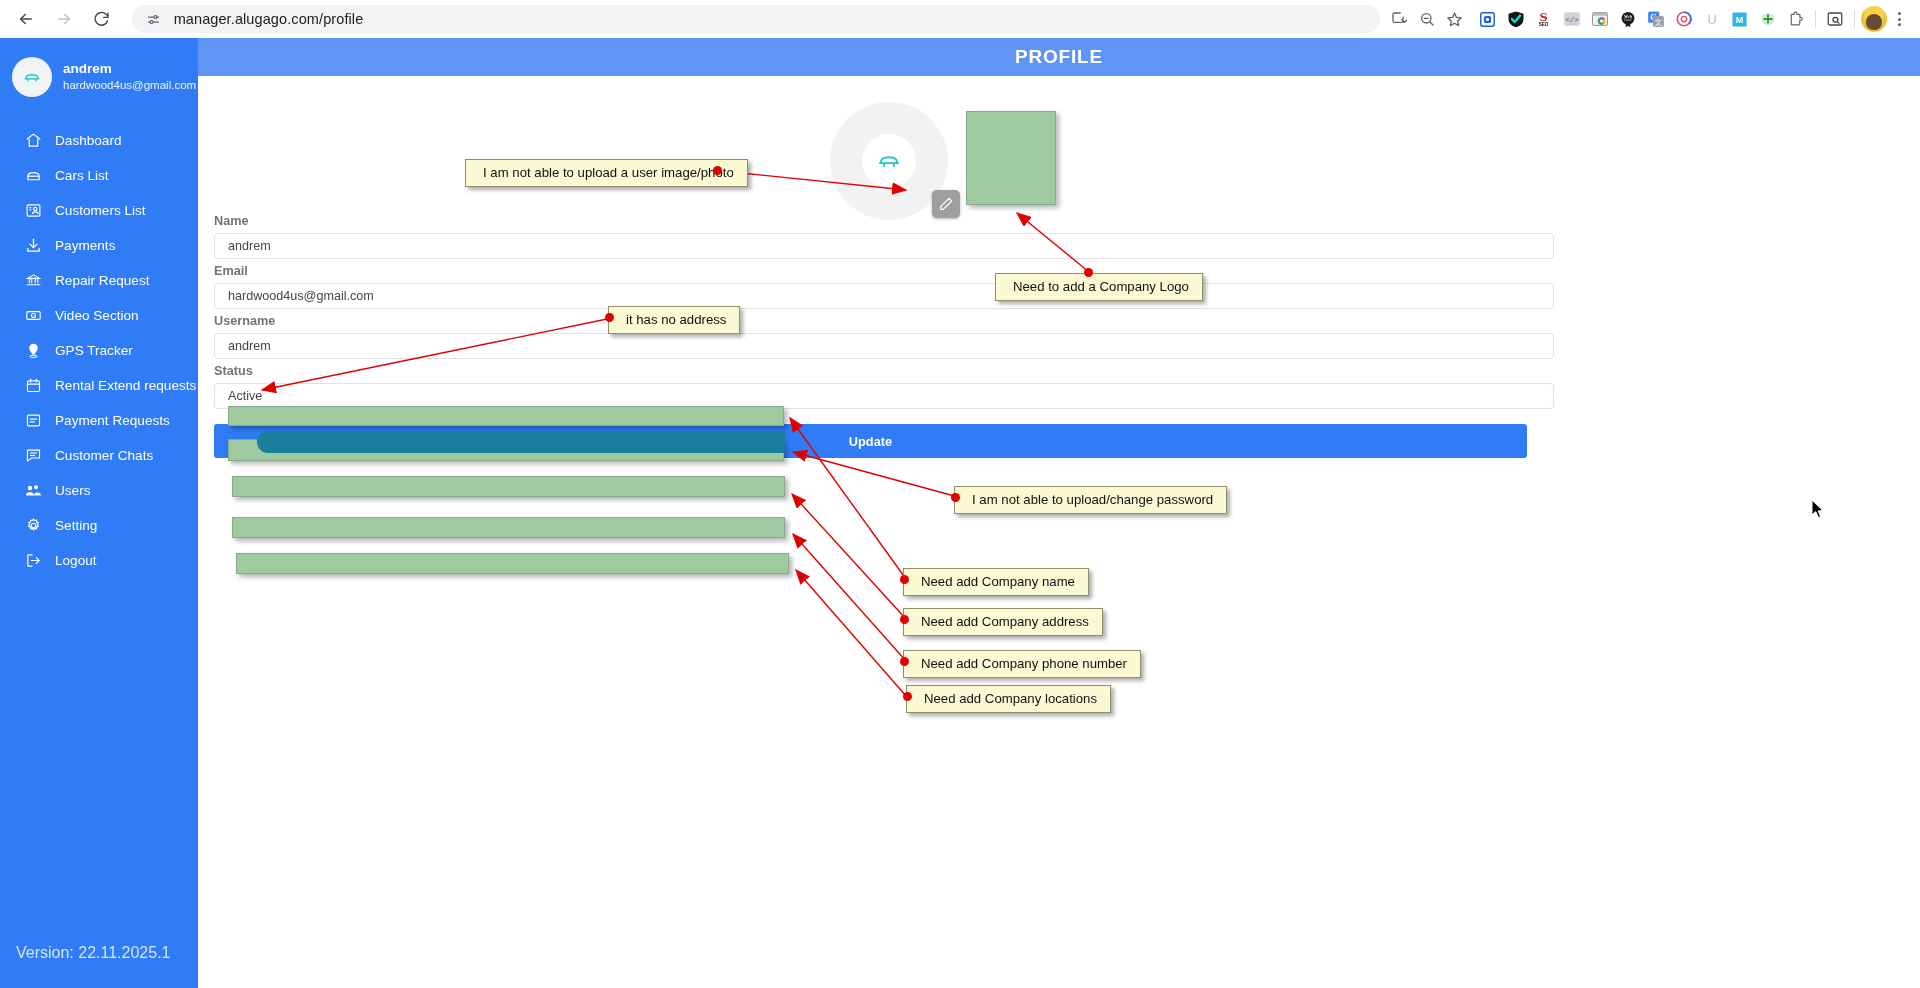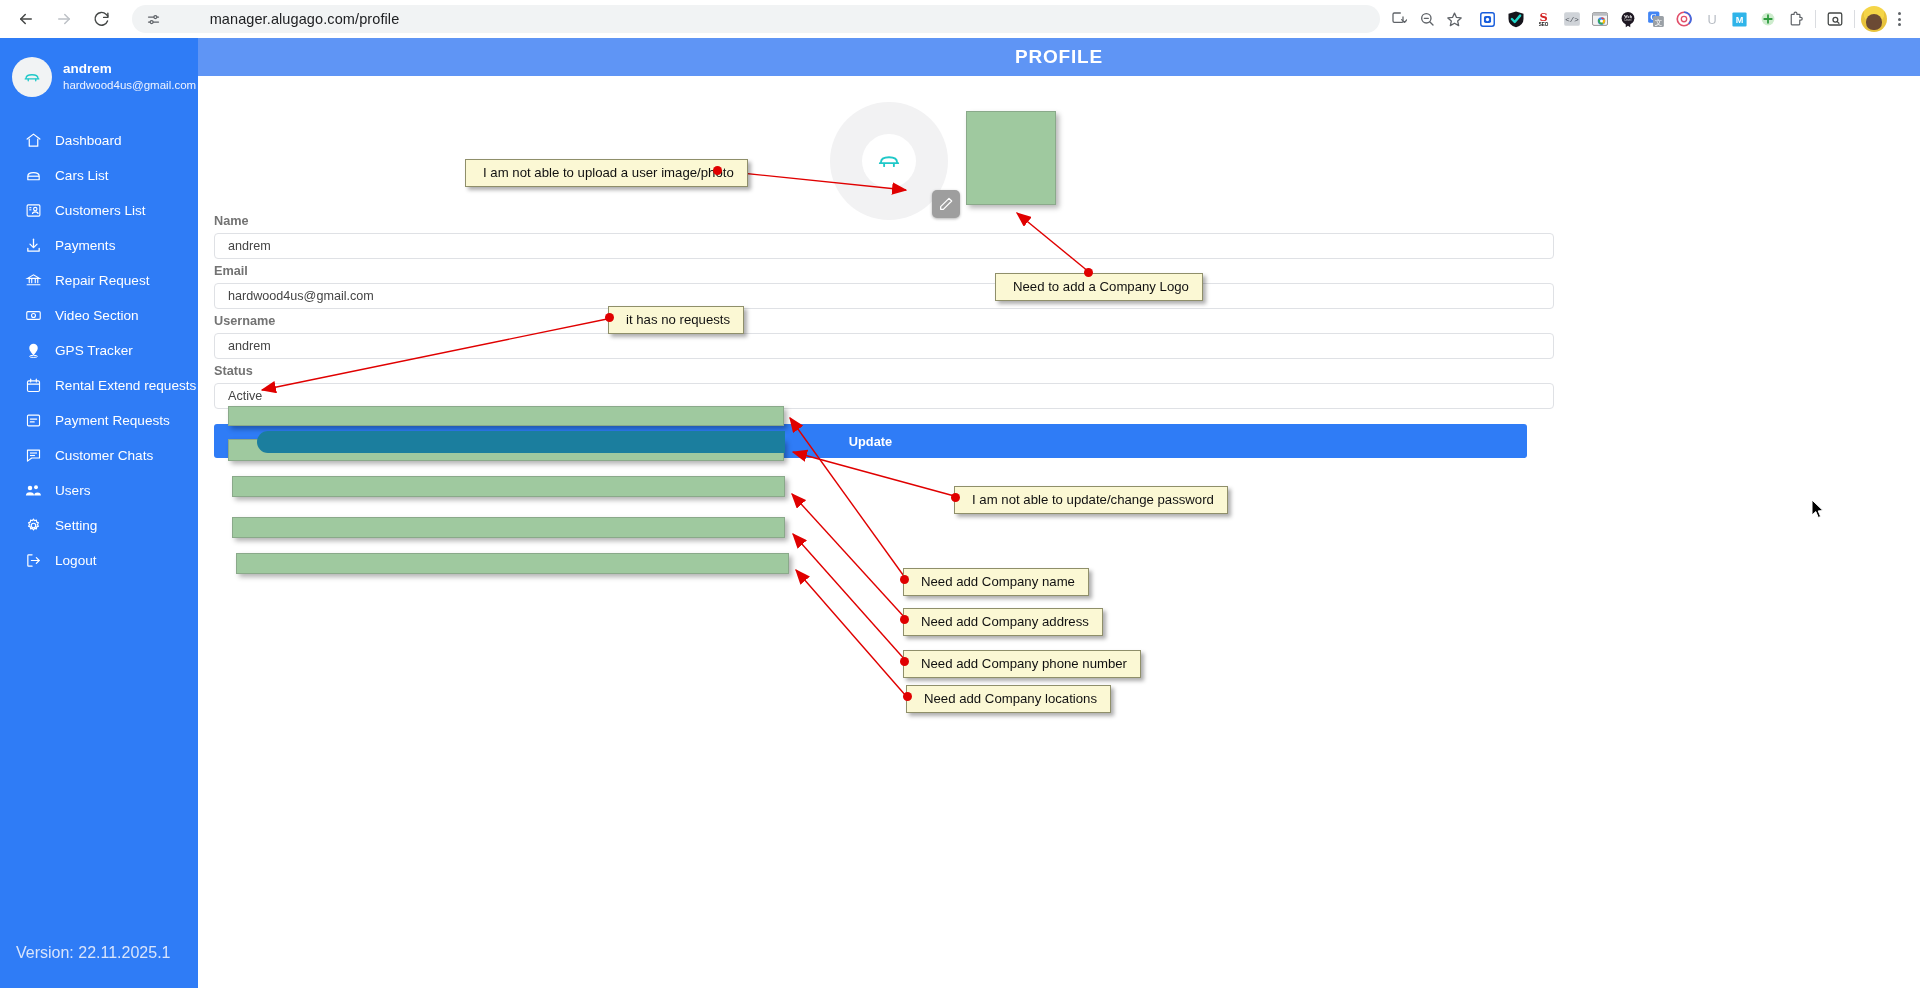--- a/index.html
+++ b/index.html
@@ -21,21 +21,20 @@
     display: flex; align-items: center; justify-content: center;
     border-radius: 50%; color: #444746;
   }
   .nav-btn:first-child { margin-left: 10px; }
   #omnibox {
     margin-left: 14px;
     height: 28px; width: 1330px;
     background: #f1f3f4; border-radius: 14px;
     display: flex; align-items: center;
     padding: 0 10px 0 12px;
-    gap: 36px;
   }
   #site-info-icon { width: 20px; height: 20px; display:flex; align-items:center; justify-content:center; color:#5f6368; }
   #url-text {
     margin-left: 10px; font-size: 14.5px; color: #202124;
     letter-spacing: .1px; white-space: nowrap;
     flex: 1;
   }
   .omni-right { display: flex; align-items: center; gap: 2px; }
   .omni-icon { width: 26px; height: 26px; display:flex; align-items:center; justify-content:center; color:#5f6368; }
   #ext-strip { display: flex; align-items: center; gap: 0px; margin-left: 6px; }
@@ -573,24 +572,24 @@
 
   <line x1="906" y1="696" x2="796" y2="570" stroke="#e00000" stroke-width="1.4" marker-end="url(#arrowRed)"></line>
 </svg>
 
 <div class="callout" style="left:465px; top:159px;">I am not able to upload a user image/photo</div>
 <div class="dot" style="left:713px; top:166px;"></div>
 
 <div class="callout" style="left:995px; top:273px;">Need to add a Company Logo</div>
 <div class="dot" style="left:1084px; top:268px;"></div>
 
-<div class="callout" style="left:608px; top:306px;">it has no requests</div>
+<div class="callout" style="left:608px; top:306px;">it has no address</div>
 <div class="dot" style="left:605px; top:313px;"></div>
 
-<div class="callout" style="left:954px; top:486px;">I am not able to update/change password</div>
+<div class="callout" style="left:954px; top:486px;">I am not able to upload/change password</div>
 <div class="dot" style="left:951px; top:493px;"></div>
 
 <div class="callout" style="left:903px; top:568px;">Need add Company name</div>
 <div class="dot" style="left:900px; top:575px;"></div>
 
 <div class="callout" style="left:903px; top:608px;">Need add Company address</div>
 <div class="dot" style="left:900px; top:615px;"></div>
 
 <div class="callout" style="left:903px; top:650px;">Need add Company phone number</div>
 <div class="dot" style="left:900px; top:657px;"></div>

